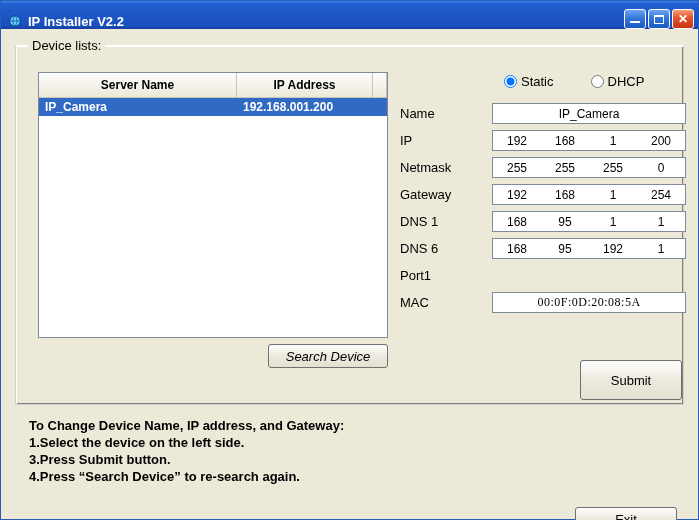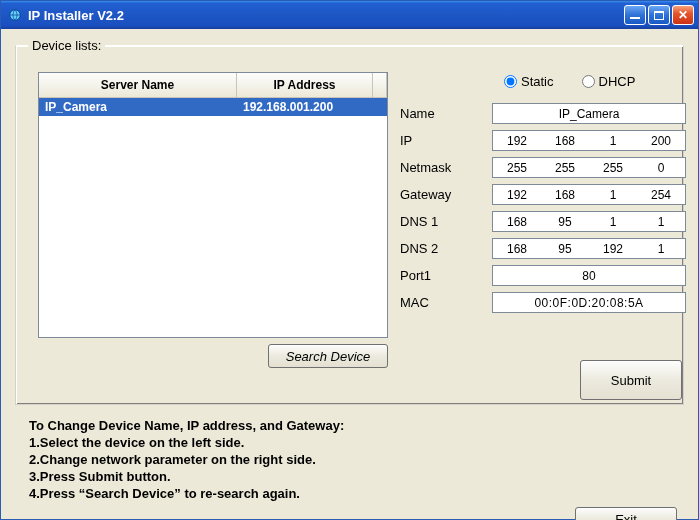--- a/index.html
+++ b/index.html
@@ -18,21 +18,21 @@
     height: 520px;
     border: 1px solid #2a5cb5;
     background: #ece9d8;
     display: flex;
     flex-direction: column;
   }
   .titlebar {
     height: 28px;
     background: linear-gradient(to bottom, #3a8eed 0%, #2160d2 8%, #1f58c7 40%, #1a4fc0 88%, #163f9b 100%);
     display: flex;
-    align-items: center;
+    align-items: flex-end;
     padding: 0 4px 0 6px;
     color: #fff;
     font-weight: bold;
     font-size: 13px;
   }
   .titlebar-icon {
     width: 16px; height: 16px;
     margin-right: 5px;
     display: inline-flex; align-items: center; justify-content: center;
   }
@@ -114,21 +114,21 @@
   .row.empty .c1,.row.empty .c2 { border: none; }
   .search-btn {
     position: absolute;
     top: 298px; left: 252px;
     width: 120px; height: 24px; font-style: italic;
   }
   
   .radios {
     position: absolute;
     top: 28px; left: 488px;
-    display: flex; gap: 28px;
+    display: flex; gap: 37px;
     font-size: 13px;
     font-weight: normal;
   }
   .radios label { display: flex; align-items: center; gap: 4px; cursor: pointer; }
   .radios input { margin:0; }
   .fields {
     position: absolute;
     top: 54px; left: 384px;
     width: 286px;
   }
@@ -168,21 +168,21 @@
     font-size: 12px;
     font-family: inherit;
     outline: none;
     background: transparent;
     padding: 0;
   }
   .fval input.single {
     width: 100%; border: none; text-align: center;
     font-size: 12px; font-family: inherit; outline: none; background: transparent;
   }
-  .fval.readonly { font-family: Liberation Sans, sans-serif; font-size: 12px; letter-spacing: 0.5px; }
+  .fval.readonly { font-family: Liberation Serif, serif; font-size: 12px; letter-spacing: 0.5px; }
   .submit-btn {
     position: absolute;
     top: 314px; left: 564px;
     width: 102px; height: 40px;
   }
   .btn {
     border: 1px solid #707070;
     background: linear-gradient(to bottom,#fdfdfd,#eceade 50%,#e4e1d2);
     border-radius: 3px;
     font-size: 13px;
@@ -354,48 +354,44 @@
           <div class="fval">
               <div class="ip4" id="ip4-dns1">
                 <input value="168" style="">
                 <input value="95" style="">
                 <input value="1" style="">
                 <input value="1" style="">
               </div>
             </div>
         </div>
         <div class="frow">
-          <div class="flabel">DNS 2</div>
+          <div class="flabel">DNS 6</div>
           <div class="fval">
               <div class="ip4" id="ip4-dns2">
                 <input value="168" style="">
                 <input value="95" style="">
                 <input value="192" style="">
                 <input value="1" style="">
               </div>
             </div>
         </div>
         <div class="frow">
           <div class="flabel">Port1</div>
-          <div class="fval">
-            <input class="single" value="80" style="">
-          </div>
         </div>
         <div class="frow">
           <div class="flabel">MAC</div>
           <div class="fval readonly">00:0F:0D:20:08:5A</div>
         </div>
       </div>
 
       <button class="btn submit-btn">Submit</button>
     </div>
 
     <div class="instructions" id="instructions">
         <div>To Change Device Name, IP address, and Gateway:</div>
         <div>1.Select the device on the left side.</div>
-        <div>2.Change network parameter on the right side.</div>
         <div>3.Press Submit button.</div>
         <div>4.Press “Search Device” to re-search again.</div>
       </div>
 
     <button class="btn exit-btn">Exit</button>
   </div>
 </div>
 
 </body></html>

